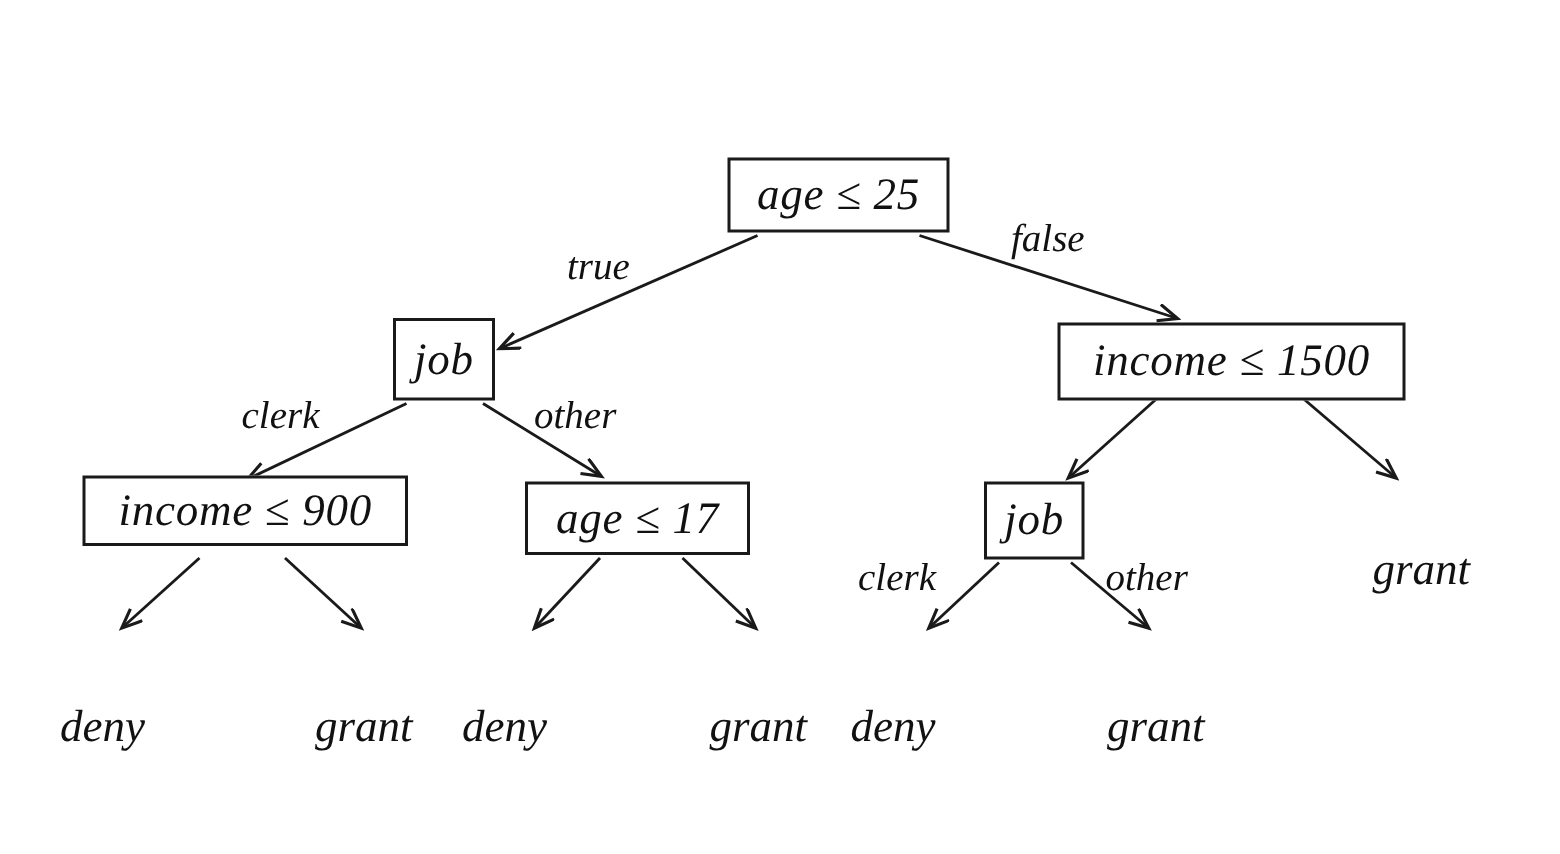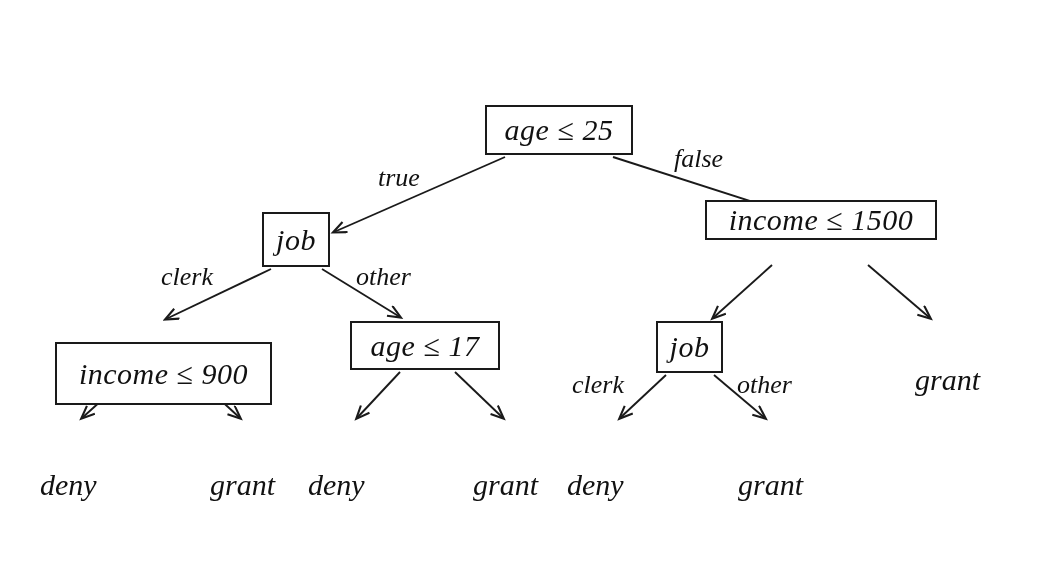--- a/index.html
+++ b/index.html
@@ -80,23 +80,23 @@
         <line x1="455" y1="372" x2="503" y2="418"></line>
         <line x1="666" y1="375" x2="620" y2="418"></line>
         <line x1="714" y1="375" x2="765" y2="418"></line>
       </g>
   </svg>
 
   <div class="node" style="left: 485px; top: 105px; width: 148px; height: 50px;">age ≤ 25</div>
 
   <div class="node" style="left: 262px; top: 212px; width: 68px; height: 55px;">job</div>
 
-  <div class="node" style="left: 705px; top: 200px; width: 232px; height: 40px;">income ≤ 1500</div>
+  <div class="node" style="left: 705px; top: 215px; width: 232px; height: 52px;">income ≤ 1500</div>
 
-  <div class="node" style="left: 55px; top: 342px; width: 217px; height: 63px;">income ≤ 900</div>
+  <div class="node" style="left: 55px; top: 317px; width: 217px; height: 47px;">income ≤ 900</div>
 
   <div class="node" style="left: 350px; top: 321px; width: 150px; height: 49px; font-style: italic;">age ≤ 17</div>
 
   <div class="node" style="left: 656px; top: 321px; width: 67px; height: 52px;">job</div>
 
   <div id="leaf-container">
       <div class="leaf" style="left: 40px; top: 432px;">deny</div>
       <div class="leaf" style="left: 210px; top: 432px;">grant</div>
       <div class="leaf" style="left: 308px; top: 432px;">deny</div>
       <div class="leaf" style="left: 473px; top: 432px;">grant</div>

